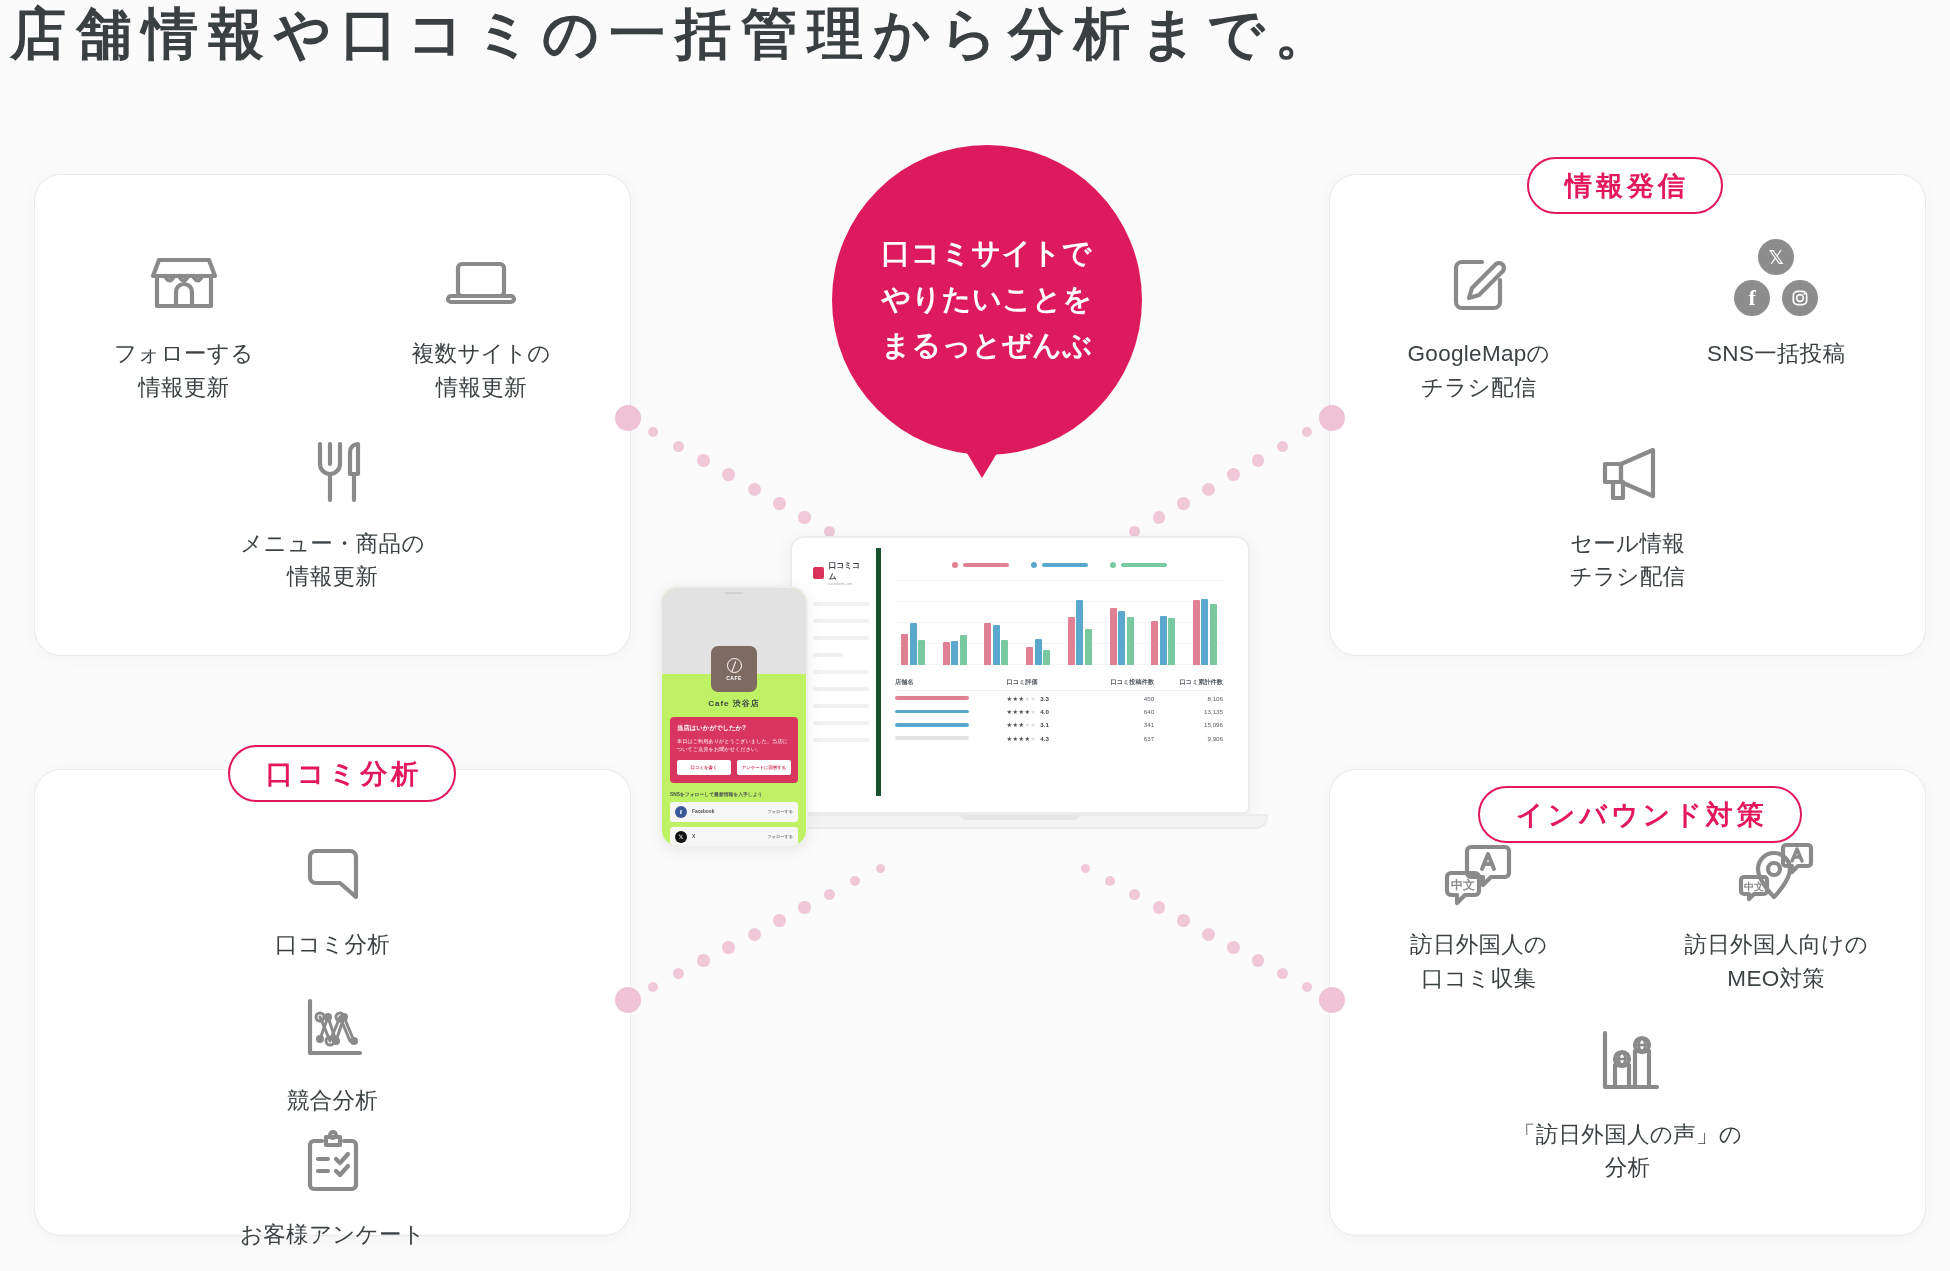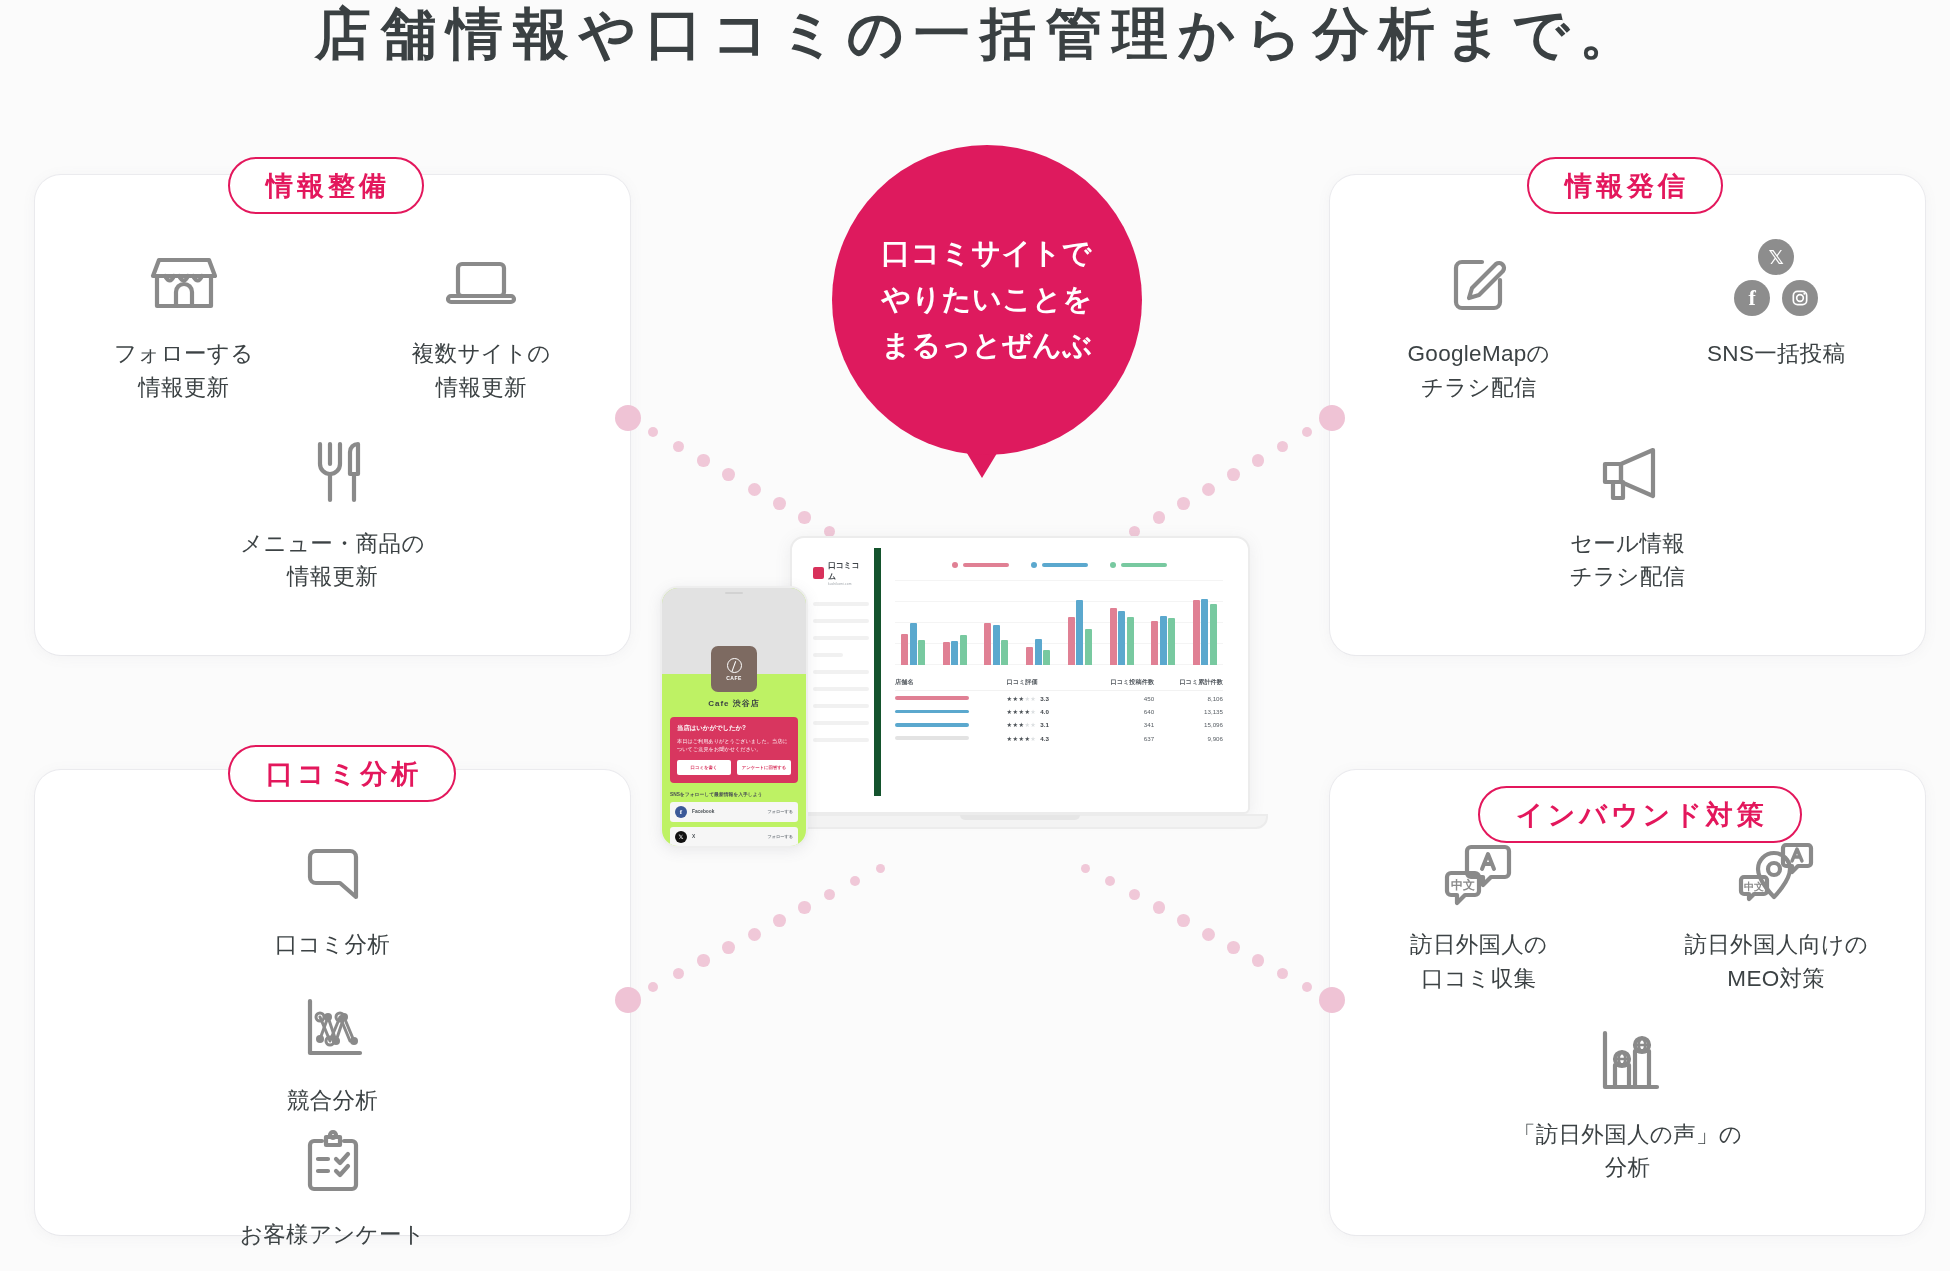--- a/index.html
+++ b/index.html
@@ -14,21 +14,21 @@
     position: relative;
     width: 1950px; height: 1271px;
     background: #fbfbfb;
   }
 
   
   .page-title {
     position: absolute;
     left: 0; top: 2px;
     width: 1950px;
-    text-align: center;
+    text-align: left;
     font-size: 56px;
     font-weight: 700;
     letter-spacing: 10px;
     color: #3a4042;
     text-indent: 10px;
     line-height: 1.15;
   }
 
   
   .card {
@@ -178,21 +178,21 @@
     border-radius: 0 0 12px 12px;
   }
   .laptop-notch {
     position: absolute; left: 300px; top: 287px;
     width: 120px; height: 5px;
     background: #e6e6e6; border-radius: 0 0 6px 6px;
   }
 
   .dash-side {
     width: 78px; height: 100%;
-    border-right: 7px solid #14532d;
+    border-right: 5px solid #14532d;
     padding: 12px 10px 0 10px;
   }
   .brand { display: flex; align-items: center; gap: 4px; margin-bottom: 16px; }
   .brand .mark { width: 12px; height: 12px; background: #d8315b; border-radius: 2px; }
   .brand .name { font-size: 8px; font-weight: 700; color: #40454a; letter-spacing: -0.3px; }
   .brand .sub  { font-size: 3.2px; color: #9aa0a6; letter-spacing: 0.2px; }
   .navline { height: 4px; background: #f1f1f1; border-radius: 2px; margin: 0 0 13px 0; width: 56px; }
 
   .dash-main { flex: 1; padding: 14px 14px 0 14px; display: flex; flex-direction: column; }
   .legend { display: flex; justify-content: center; gap: 22px; margin-bottom: 12px; }
@@ -320,21 +320,20 @@
       <div class="dot" style="width: 12.2361px; height: 12.2361px; left: 1152.98px; top: 901.482px;"></div>
       <div class="dot" style="width: 11.3511px; height: 11.3511px; left: 1128.72px; top: 888.724px;"></div>
       <div class="dot" style="width: 10.2361px; height: 10.2361px; left: 1104.58px; top: 876.082px;"></div>
       <div class="dot" style="width: 9px; height: 9px; left: 1080.5px; top: 863.5px;"></div>
       <div class="node" style="left: 615px; top: 405px;"></div>
       <div class="node" style="left: 1319px; top: 405px;"></div>
       <div class="node" style="left: 615px; top: 987px;"></div>
       <div class="node" style="left: 1319px; top: 987px;"></div>
     </div>
 
-  <div class="pill p-tl">情報整備</div>
   <div class="card tl">
     <div class="features">
 
       <div class="feat">
         <div class="icon">
           <svg class="ico" width="74" height="74" viewBox="0 0 74 74">
             <path class="st" d="M12 16 H62 L68 32 H6 Z"></path>
             <path class="st" d="M10 32 V62 H64 V32"></path>
             <path class="st" d="M18 32 q5 9 9 0 M32 32 q5 9 9 0 M46 32 q5 9 9 0"></path>
             <path class="st" d="M29 62 V48 a8 8 0 0 1 16 0 V62"></path>

